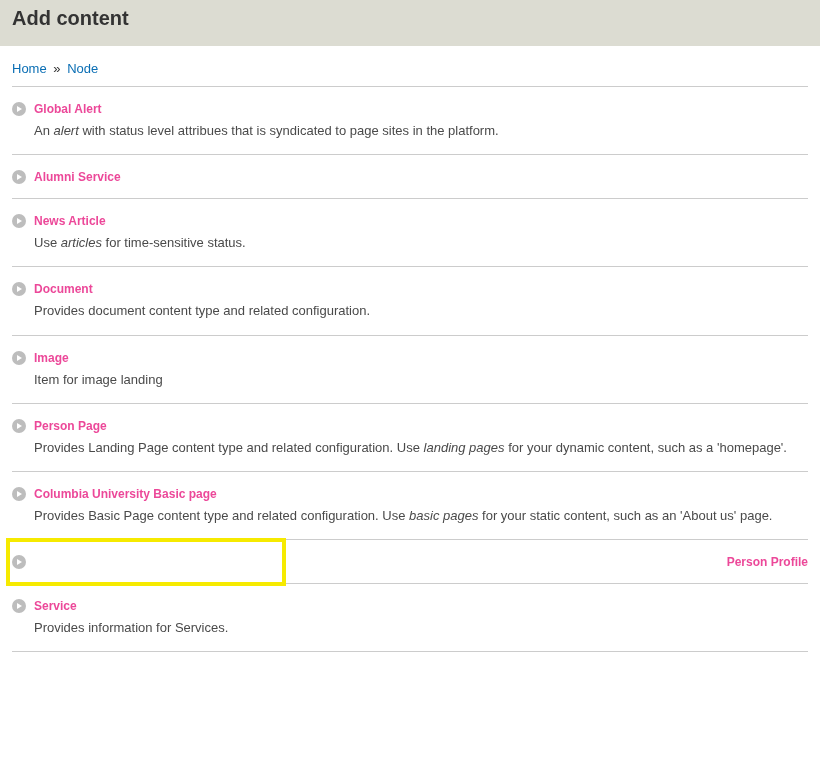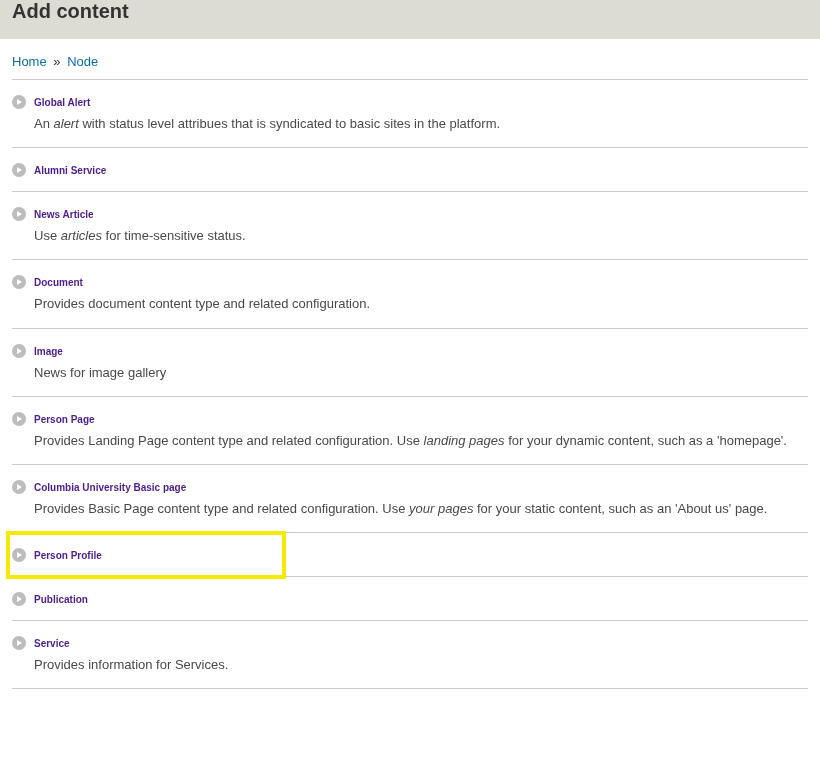--- a/index.html
+++ b/index.html
@@ -5,21 +5,21 @@
   * { box-sizing: border-box; margin: 0; padding: 0; }
   body {
     font-family: "Lucida Grande", "Lucida Sans Unicode", Verdana, sans-serif;
     font-size: 13px;
     color: #333;
     width: 820px;
     background: #fff;
   }
   .header-bar {
     background: #dcdcd2;
-    padding: 0 12px 16px 12px;
+    padding: 7px 12px 16px 12px;
   }
   .page-title {
     font-size: 20px;
     font-weight: bold;
     color: #333;
   }
   .content {
     padding: 0 12px;
   }
   .breadcrumb {
@@ -50,63 +50,62 @@
   .item .arrow-icon::after {
     content: "";
     display: block;
     width: 0; height: 0;
     border-top: 3.5px solid transparent;
     border-bottom: 3.5px solid transparent;
     border-left: 5px solid #fff;
     margin-left: 1px;
   }
   .item-title {
-    color: #4c1d95;
+    color: #ec4899;
     font-weight: bold;
-    font-size: 10px;
+    font-size: 12px;
     text-decoration: none;
     display: inline-block;
   }
   .item-desc {
     color: #4a4a4a;
     font-size: 13px;
     margin-top: 6px;
     line-height: 1.4;
   }
   .item-desc em { font-style: italic; }
   .highlight-box {
     position: absolute;
     border: 4px solid #f6ea00;
     pointer-events: none;
     left: -6px;
     top: -2px;
     width: 280px;
     height: 48px;
   }
-  .item.highlighted { position: relative; }
+  .item.highlighted { position: relative; text-align: right; }
 </style>
 </head>
 <body>
 
 <div class="header-bar">
   <h1 class="page-title">Add content</h1>
 </div>
 
 <div class="content">
   <div class="breadcrumb">
     <a href="#">Home</a>
     <span class="sep">»</span>
     <a href="#">Node</a>
   </div>
 
   <div class="list" id="content-list">
-      <div class="item"><span class="arrow-icon"></span><a href="#" class="item-title">Global Alert</a><div class="item-desc"><span>An </span><em>alert</em><span> with status level attribues that is syndicated to basic sites in the platform.</span></div></div>
+      <div class="item"><span class="arrow-icon"></span><a href="#" class="item-title">Global Alert</a><div class="item-desc"><span>An </span><em>alert</em><span> with status level attribues that is syndicated to page sites in the platform.</span></div></div>
       <div class="item"><span class="arrow-icon"></span><a href="#" class="item-title">Alumni Service</a></div>
       <div class="item"><span class="arrow-icon"></span><a href="#" class="item-title">News Article</a><div class="item-desc"><span>Use </span><em>articles</em><span> for time-sensitive status.</span></div></div>
       <div class="item"><span class="arrow-icon"></span><a href="#" class="item-title">Document</a><div class="item-desc"><span>Provides document content type and related configuration.</span></div></div>
-      <div class="item"><span class="arrow-icon"></span><a href="#" class="item-title">Image</a><div class="item-desc"><span>News for image gallery</span></div></div>
+      <div class="item"><span class="arrow-icon"></span><a href="#" class="item-title">Image</a><div class="item-desc"><span>Item for image landing</span></div></div>
       <div class="item"><span class="arrow-icon"></span><a href="#" class="item-title">Person Page</a><div class="item-desc"><span>Provides Landing Page content type and related configuration. Use </span><em>landing pages</em><span> for your dynamic content, such as a 'homepage'.</span></div></div>
-      <div class="item"><span class="arrow-icon"></span><a href="#" class="item-title">Columbia University Basic page</a><div class="item-desc"><span>Provides Basic Page content type and related configuration. Use </span><em>your pages</em><span> for your static content, such as an 'About us' page.</span></div></div>
+      <div class="item"><span class="arrow-icon"></span><a href="#" class="item-title">Columbia University Basic page</a><div class="item-desc"><span>Provides Basic Page content type and related configuration. Use </span><em>basic pages</em><span> for your static content, such as an 'About us' page.</span></div></div>
       <div class="item highlighted"><span class="arrow-icon"></span><a href="#" class="item-title">Person Profile</a><div class="highlight-box"></div></div>
-      <div class="item"><span class="arrow-icon"></span><a href="#" class="item-title">Publication</a></div>
       <div class="item"><span class="arrow-icon"></span><a href="#" class="item-title">Service</a><div class="item-desc"><span>Provides information for Services.</span></div></div>
     </div>
 </div>
 
 </body></html>

